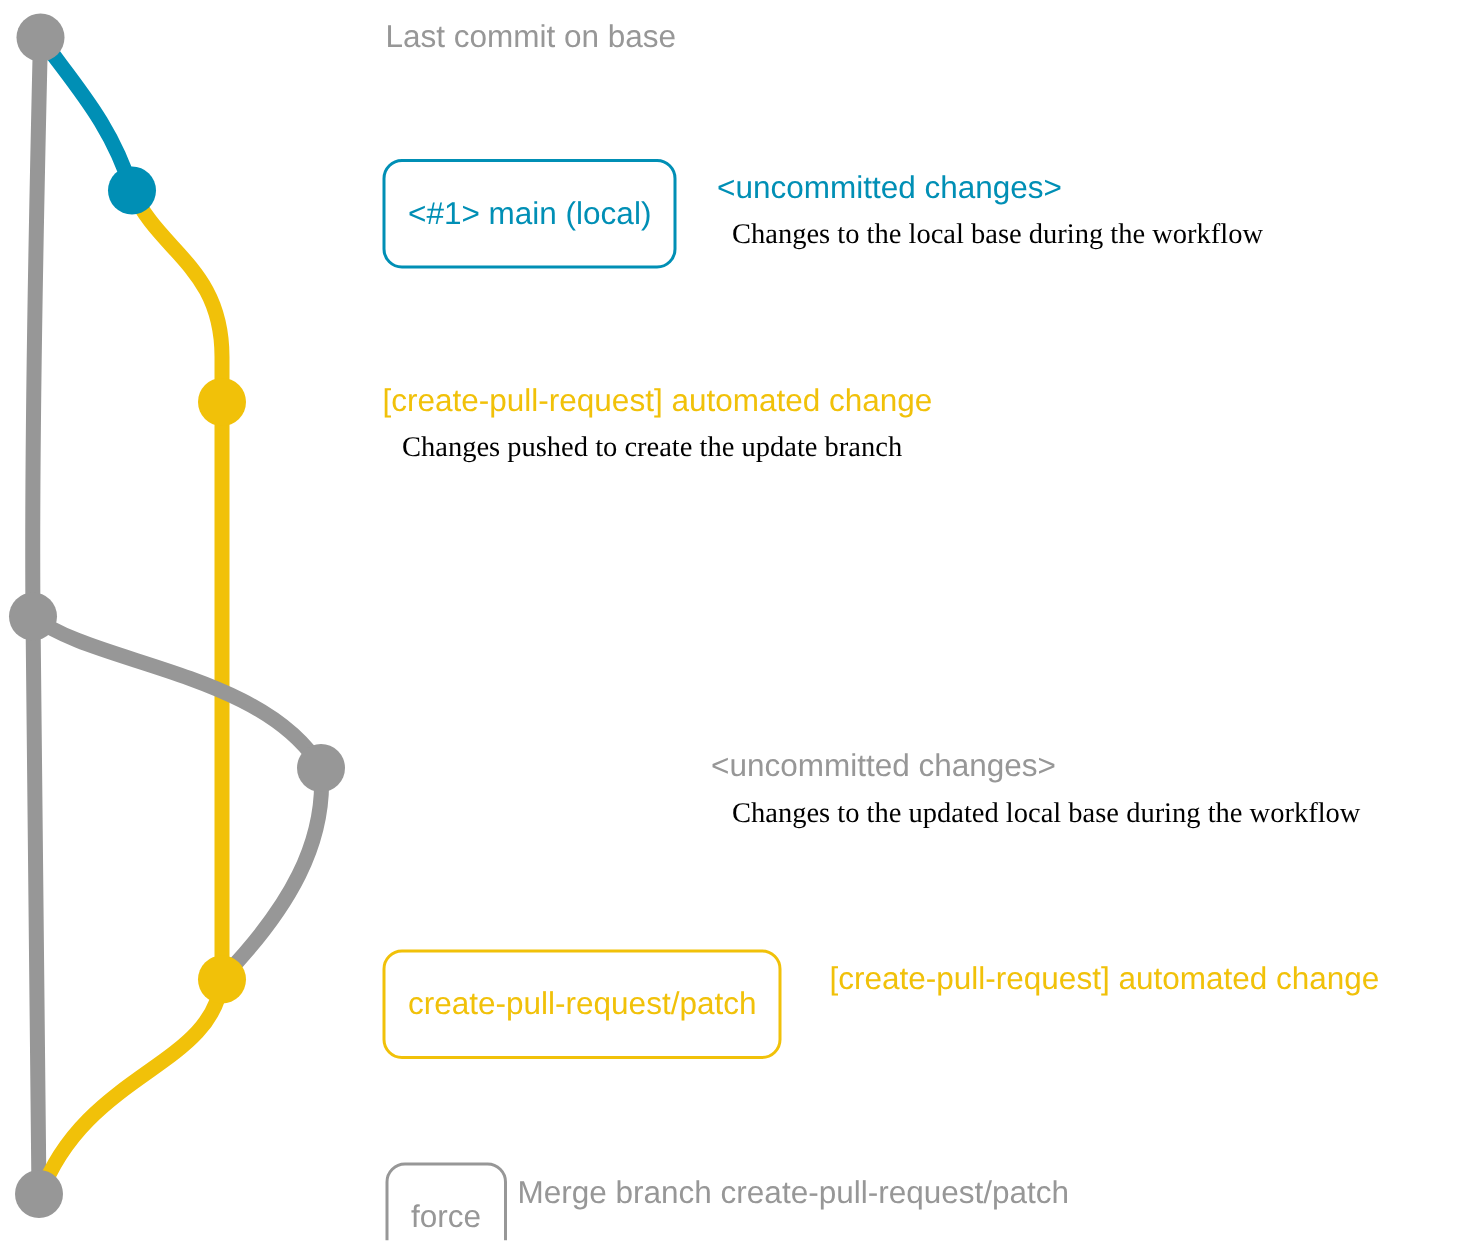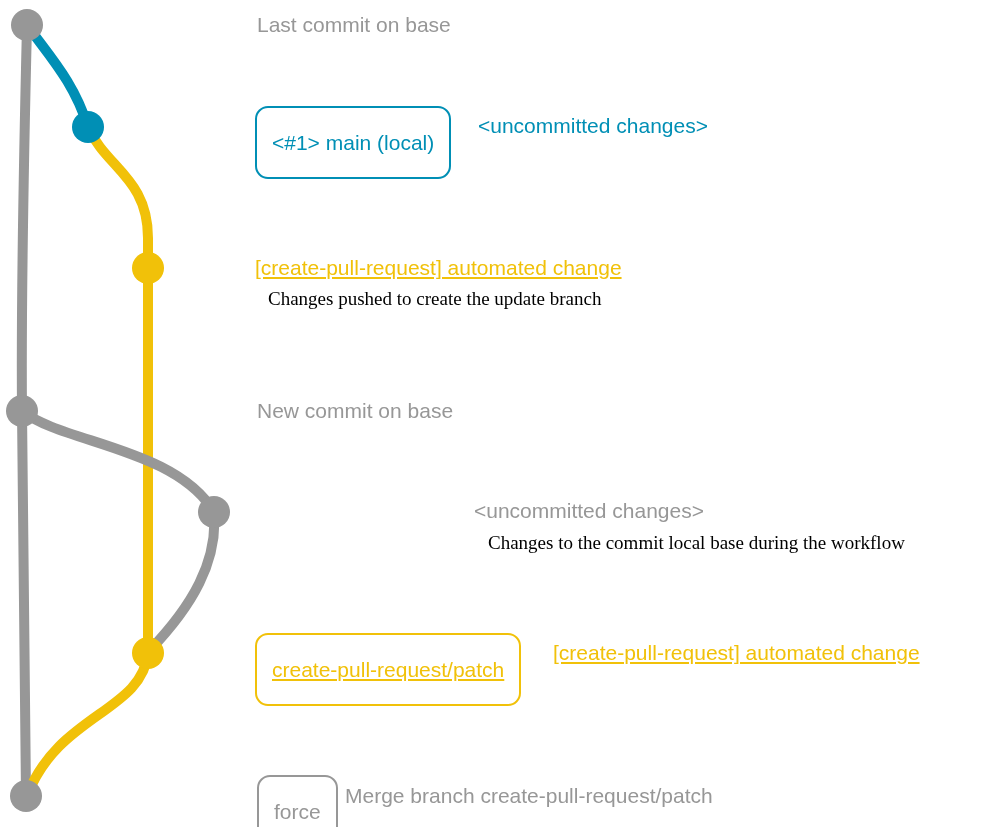--- a/index.html
+++ b/index.html
@@ -9,21 +9,21 @@
     height: 827px;
     background: var(--background, #fff);
     font-family: "Liberation Sans", "DejaVu Sans", sans-serif;
     overflow: hidden;
     border-radius: 24px;
   }
   #graph-svg { position: absolute; left: 0; top: 0; }
   .lbl { position: absolute; white-space: nowrap; font-size: 21px; }
   .c-gray   { color: var(--gray, #979797); }
   .c-blue   { color: var(--blue, #008fb5); }
-  .c-yellow { color: var(--yellow, #f1c109); text-decoration: underline; }
+  .c-yellow { color: var(--yellow, #f1c109); }
   .badge {
     position: absolute;
     border: 2px solid currentColor;
     border-radius: 13px;
     padding: 21px 15px;
     font-size: 21px;
     line-height: 27px;
     background: #fff;
     white-space: nowrap;
   }
@@ -59,28 +59,28 @@
     <circle cx="22" cy="411" r="16" fill="#979797"></circle>
     <circle cx="214" cy="512" r="16" fill="#979797"></circle>
     <circle cx="148" cy="653" r="16" fill="#f1c109"></circle>
     <circle cx="26" cy="796" r="16" fill="#979797"></circle>
   </svg>
 
   <div class="lbl c-gray" style="left:257px; top:13px;">Last commit on base</div>
 
   <div class="badge c-blue" style="left:255px; top:106px;">&lt;#1&gt; main (local)</div>
   <div class="lbl c-blue" style="left:478px; top:114px;">&lt;uncommitted changes&gt;</div>
+  <div class="desc" style="left:488px; top:146px;">Changes to the local base during the workflow</div>
 
   <div class="lbl c-yellow" style="left:255px; top:256px;">[create-pull-request] automated change</div>
   <div class="desc" style="left:268px; top:288px;">Changes pushed to create the update branch</div>
 
-  <div class="lbl c-gray" style="left:257px; top:399px;">New commit on base</div>
 
   <div class="lbl c-gray" style="left:474px; top:499px;">&lt;uncommitted changes&gt;</div>
-  <div class="desc" style="left:488px; top:532px;">Changes to the commit local base during the workflow</div>
+  <div class="desc" style="left:488px; top:532px;">Changes to the updated local base during the workflow</div>
 
   <div class="badge c-yellow" style="left:255px; top:633px;text-align:right;">create-pull-request/patch</div>
   <div class="lbl c-yellow" style="left:553px; top:641px;">[create-pull-request] automated change</div>
 
   <div class="badge c-gray" style="left:257px; top:775px;">force</div>
   <div class="lbl c-gray" style="left:345px; top:784px;">Merge branch create-pull-request/patch</div>
 
 </div>
 
 </body></html>

